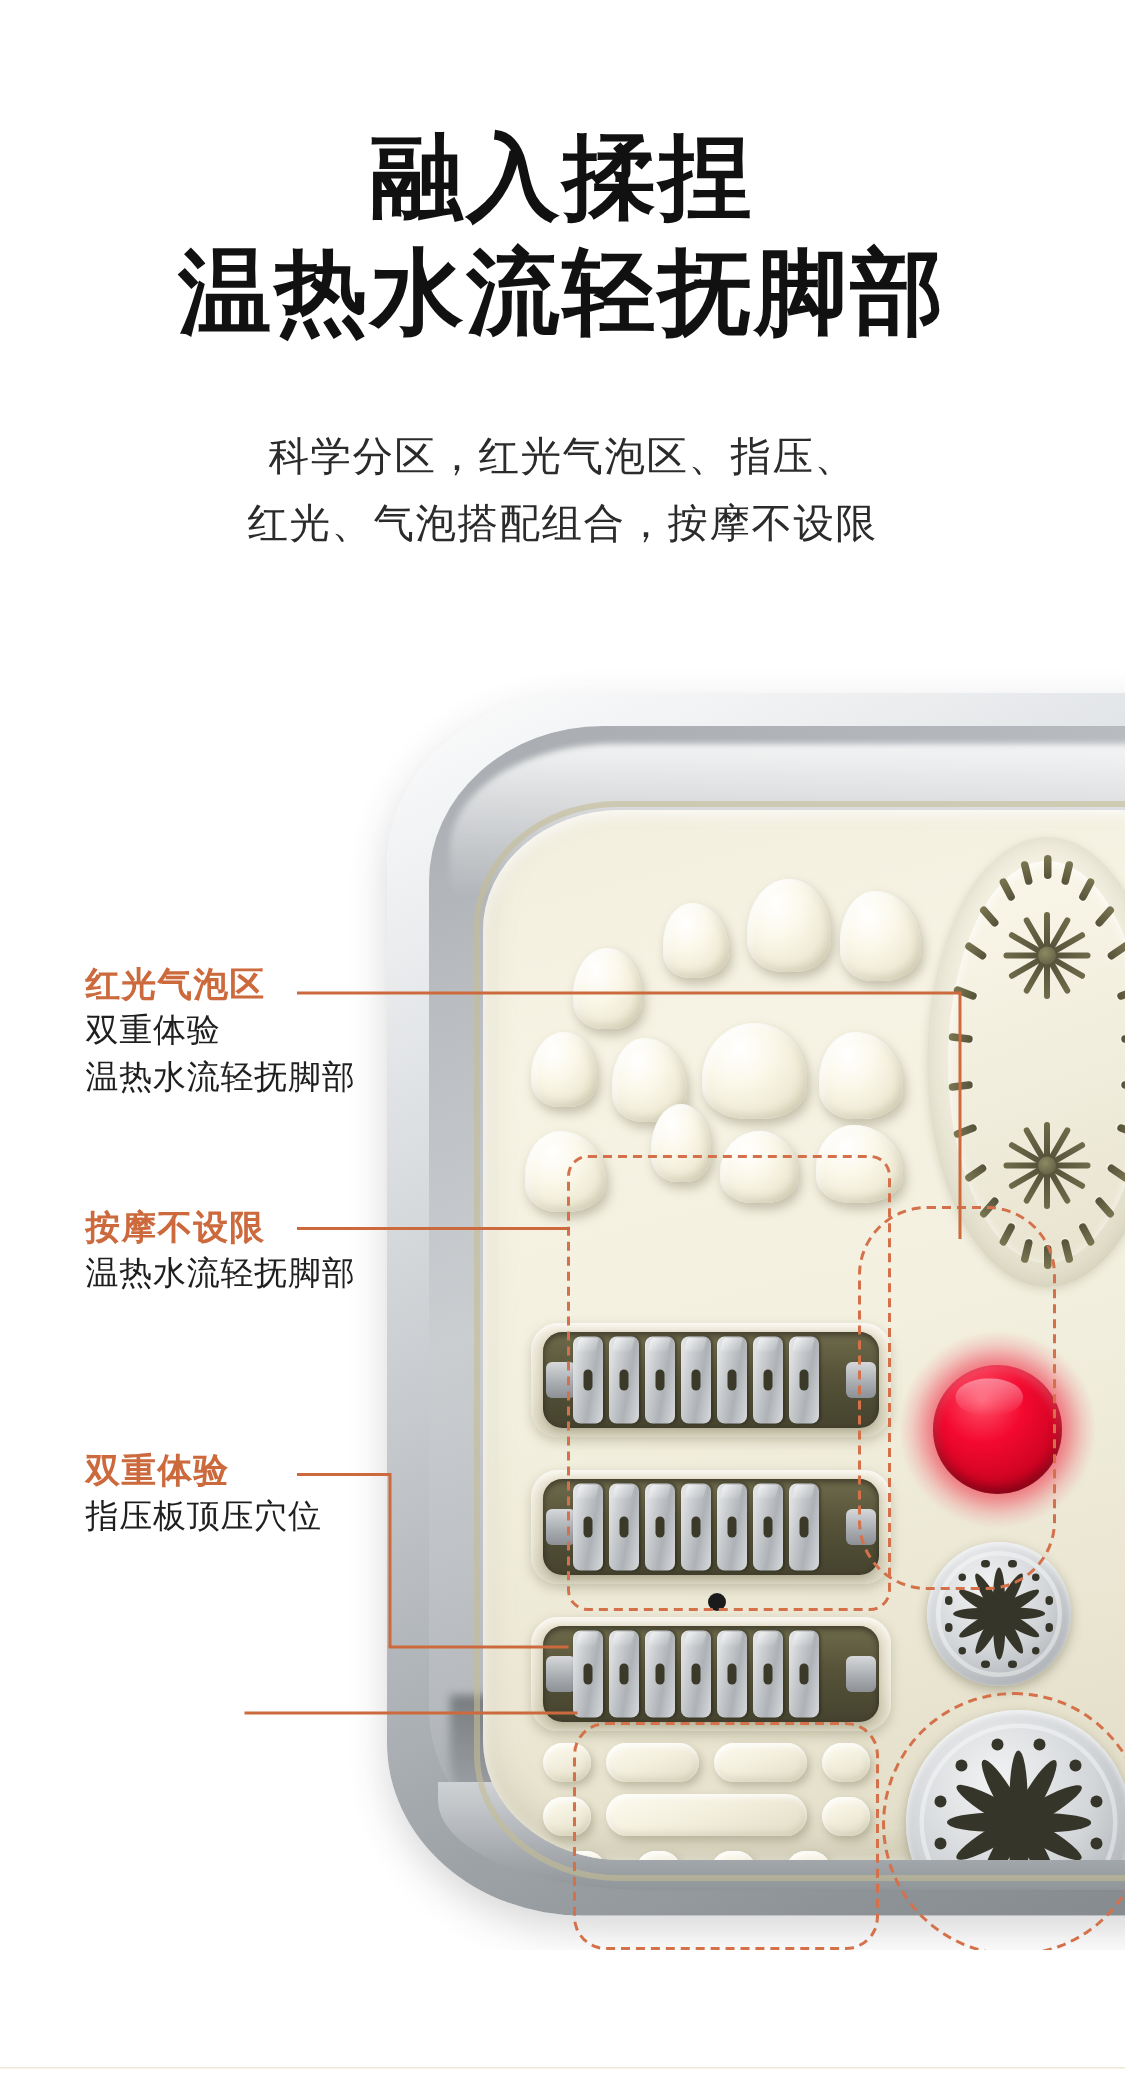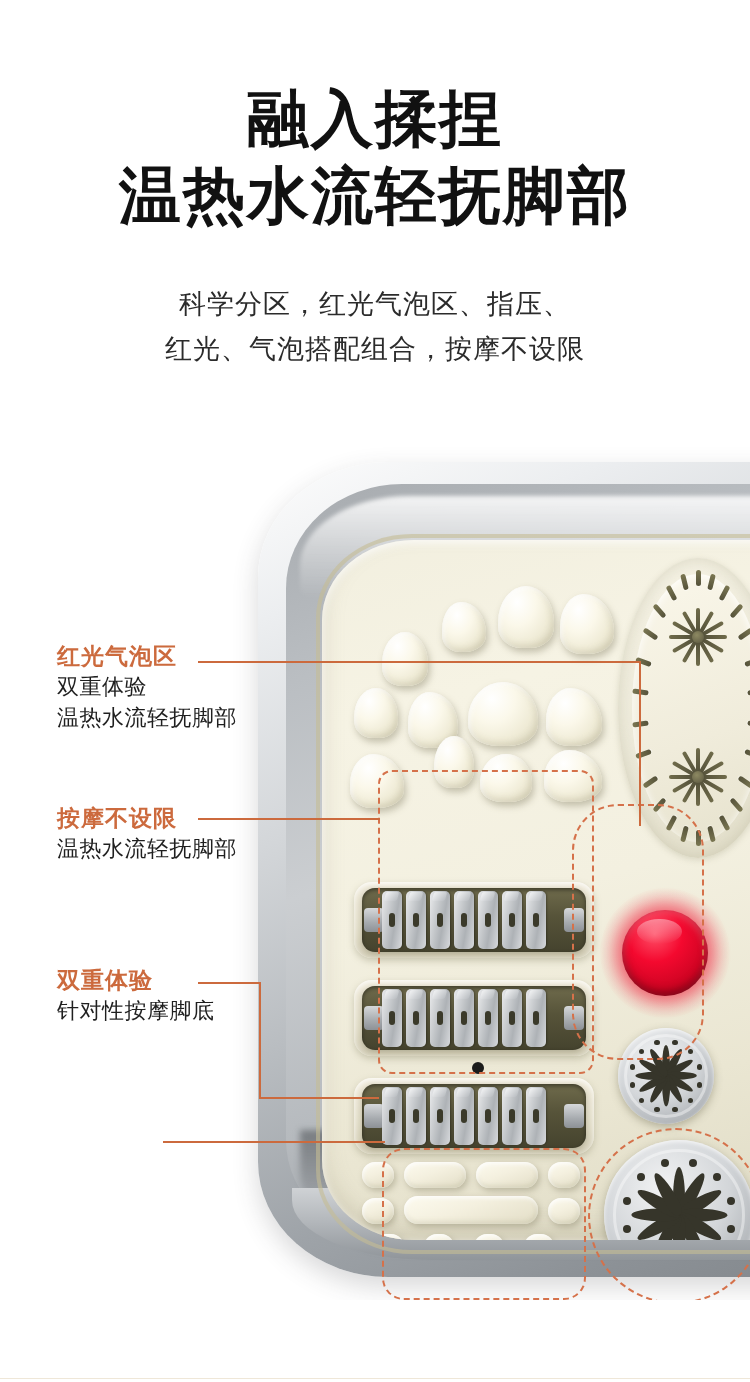--- a/index.html
+++ b/index.html
@@ -605,21 +605,21 @@
   <div class="lead v" style="left:639px; top:661px; height:165px;"></div>
 
   <div class="callout" style="left:57px; top:803px;">
     <div class="ttl">按摩不设限</div>
     <div class="sub">温热水流轻抚脚部</div>
   </div>
   <div class="lead h" style="left:198px; top:818px; width:182px;"></div>
 
   <div class="callout" style="left:57px; top:965px;">
     <div class="ttl">双重体验</div>
-    <div class="sub">针对性按摩脚底</div>
+    <div class="sub">指压板顶压穴位</div>
   </div>
   <div class="lead h" style="left:198px; top:982px; width:62px;"></div>
   <div class="lead v" style="left:259px; top:982px; height:116px;"></div>
   <div class="lead h" style="left:259px; top:1097px; width:120px;"></div>
 
   <div class="callout" style="left:57px; top:1126px;">
   </div>
   <div class="lead h" style="left:163px; top:1141px; width:222px;"></div>
 
   <div class="bottom-rule"></div>

